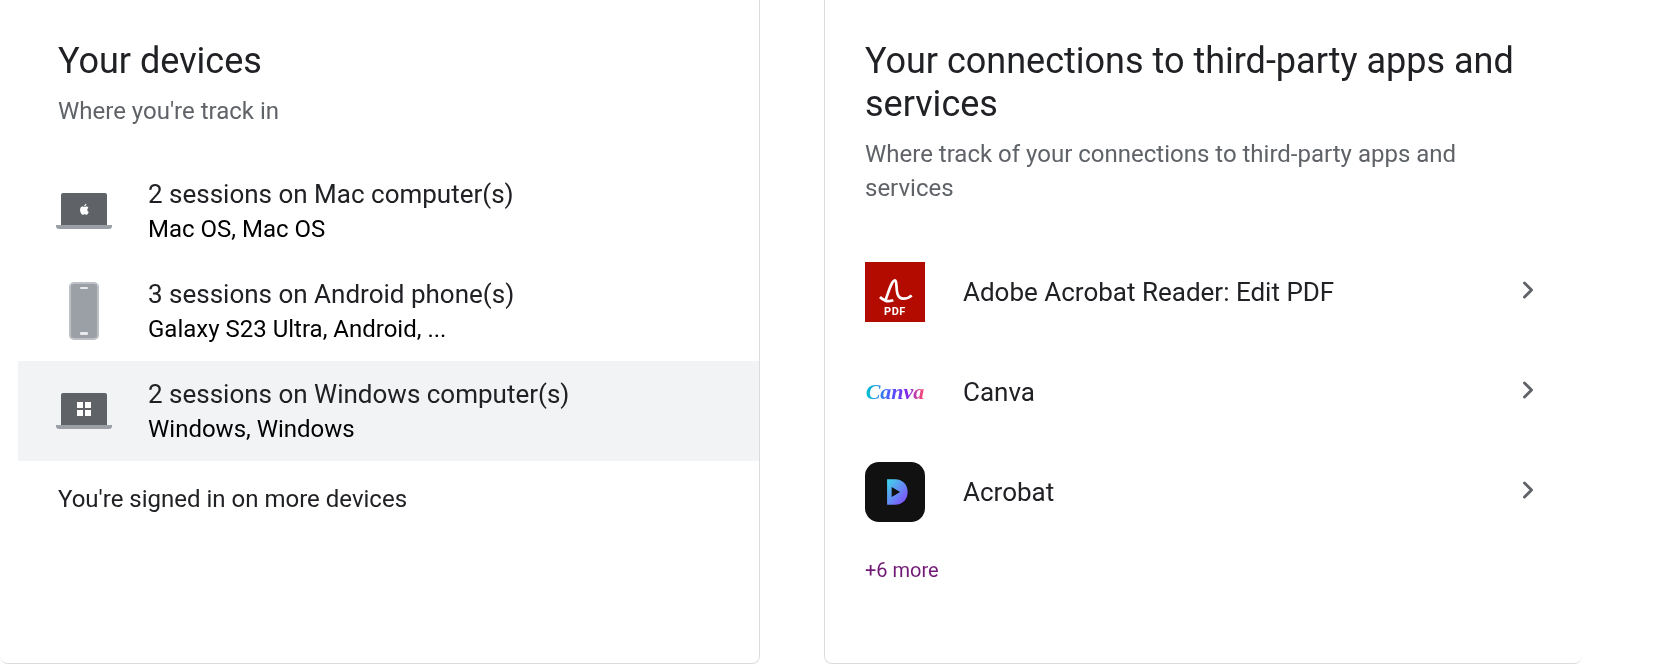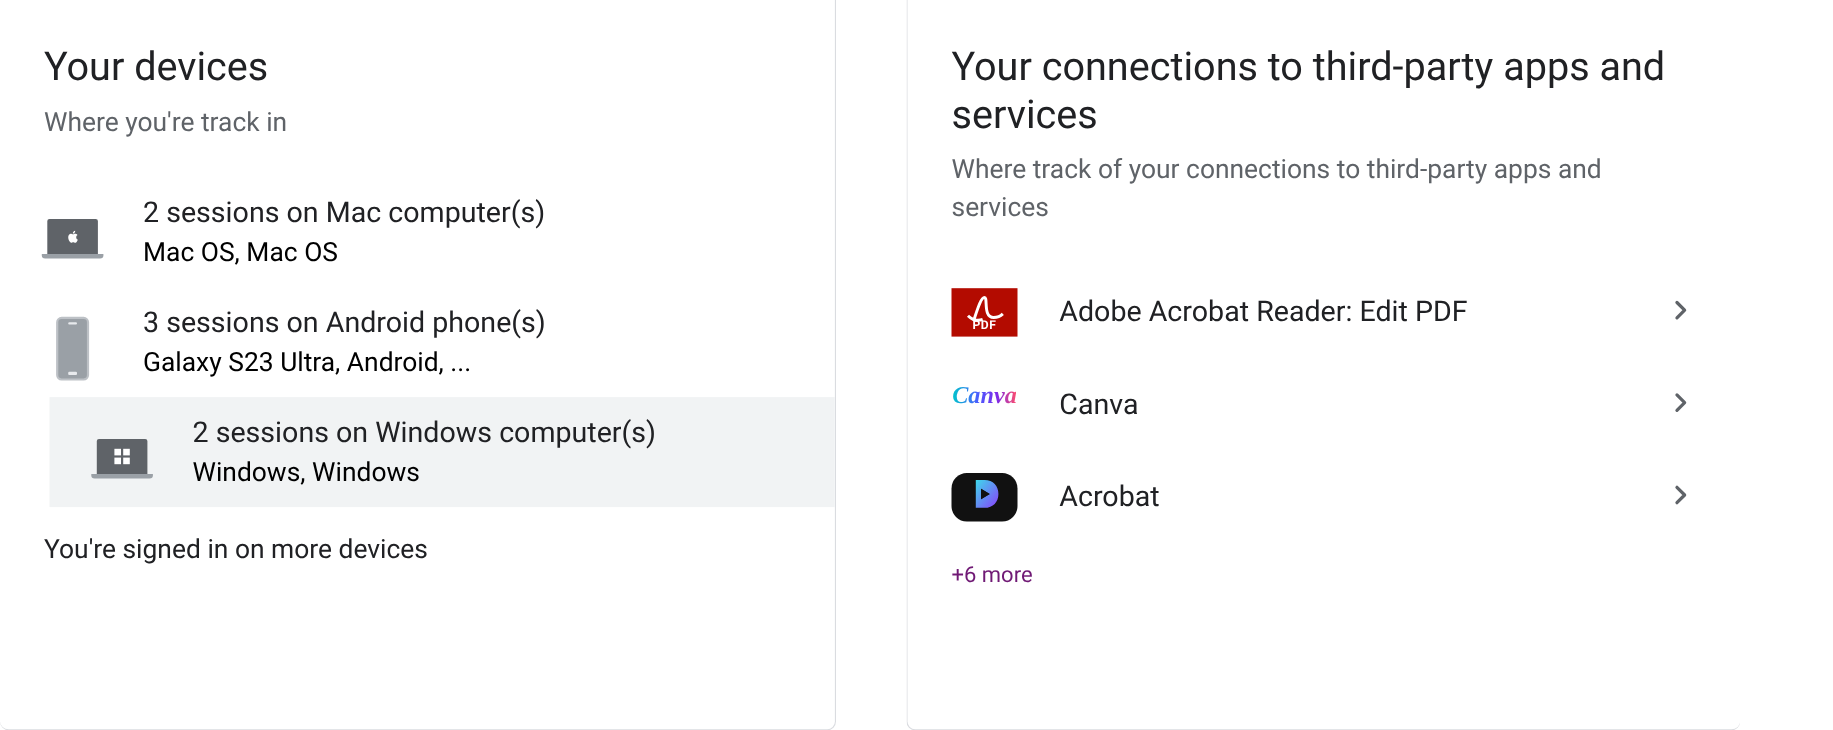--- a/index.html
+++ b/index.html
@@ -22,20 +22,21 @@
     overflow: hidden;
     margin-left: 16px;
   }
   .card-left {
     width: 760px;
     margin-left: 0;
     border-top: none;
     border-left: none;
     border-top-left-radius: 0;
     border-top-right-radius: 0;
+    padding-left: 18px;
   }
   .card-right {
     width: 758px;
     border-top: none;
     border-right: none;
     border-top-left-radius: 0;
     border-top-right-radius: 0;
   }
   .card-header {
     padding: 40px 40px 8px 40px;
@@ -52,28 +53,27 @@
     font-size: 24px;
     color: #5f6368;
     font-weight: 400;
     line-height: 1.4;
   }
   .device-list {
     margin-top: 24px;
   }
   .device-item {
     display: flex;
-    align-items: flex-end;
+    align-items: center;
     padding: 18px 40px;
     gap: 38px;
     cursor: pointer;
   }
   .device-item.hovered {
     background: #f1f3f4;
-    margin-left: 45px;
   }
   .device-icon {
     width: 52px;
     height: 52px;
     display: flex;
     align-items: center;
     justify-content: center;
     flex-shrink: 0;
   }
   .device-text {
@@ -100,23 +100,24 @@
   }
   .conn-item {
     display: flex;
     align-items: center;
     padding: 20px 40px;
     gap: 38px;
     cursor: pointer;
   }
   .conn-icon {
     width: 60px;
-    height: 44px;
+    height: 60px;
     border-radius: 10px;
     display: flex;
+    align-items: center;
     justify-content: center;
     flex-shrink: 0;
     font-weight: bold;
     font-size: 14px;
     color: #fff;
   }
   .conn-name {
     flex: 1;
     font-size: 26px;
     color: #202124;

